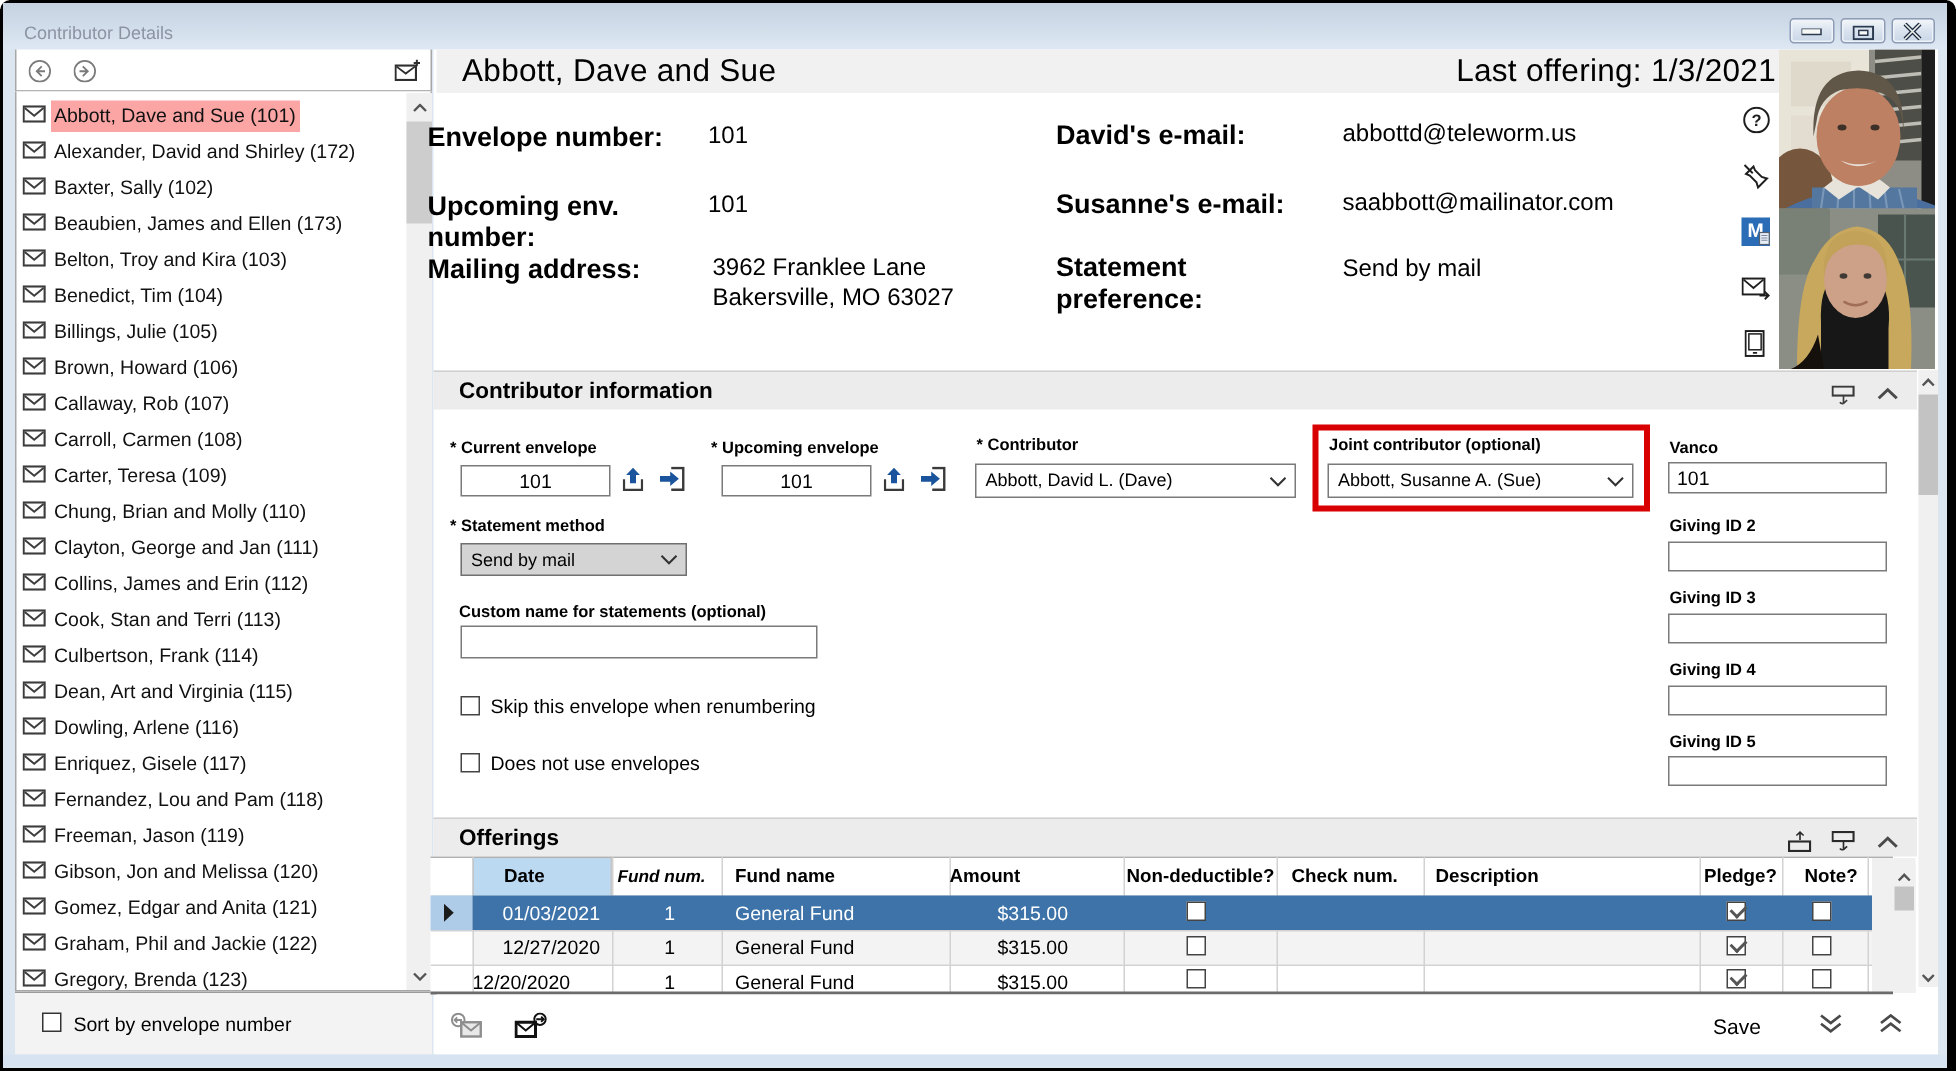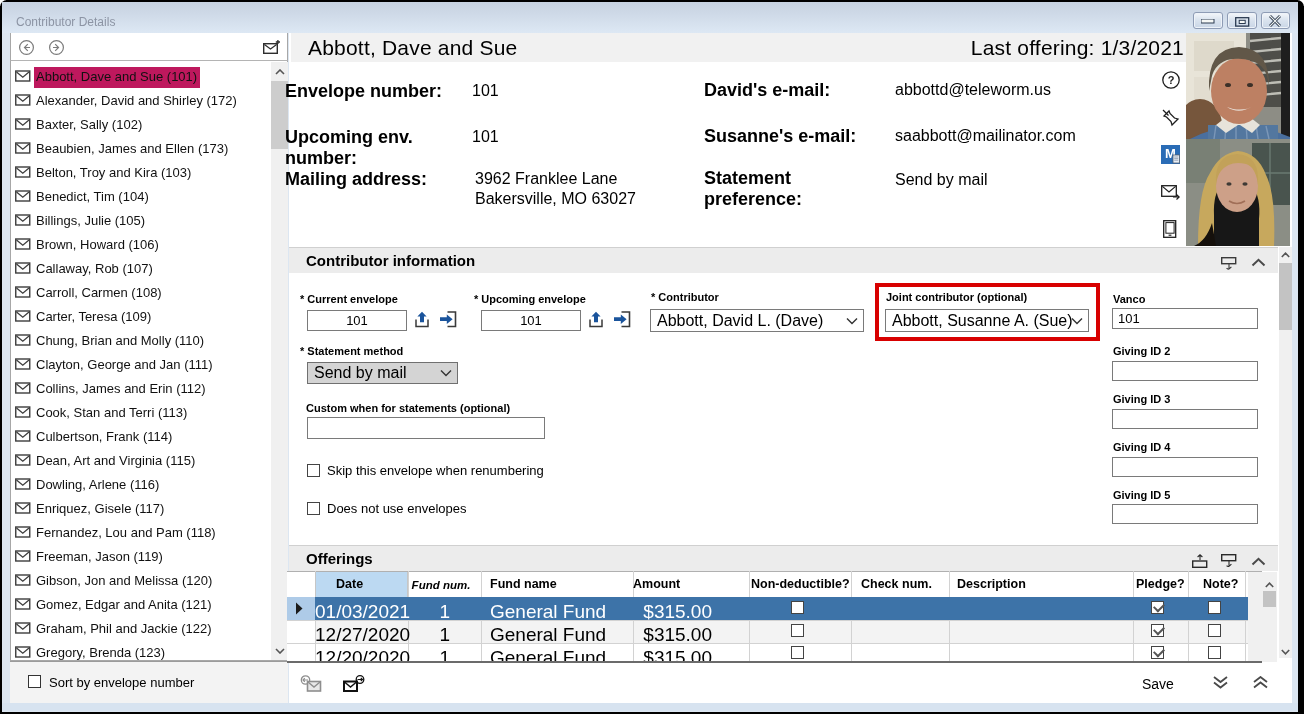--- a/index.html
+++ b/index.html
@@ -9,47 +9,47 @@
 #frame{left:2px;top:2px;width:1296px;height:710px;background:#dce6f1}
 #titlebar{left:2px;top:2px;width:1296px;height:31px;background:linear-gradient(#c7d2e1,#cfdae8 40%,#dde8f4)}
 #title{left:16px;top:15px;font-size:12px;color:#8c94a4}
 .wbtn{top:12px;height:17px;border:1px solid #8e9cb5;border-radius:3px;background:linear-gradient(#f4f7fa,#dbe4ef 45%,#c9d6e6);box-shadow:inset 0 0 0 1px #eef3f9}
 
 #lpanel{left:10px;top:61px;width:278px;height:600px;background:#fff;border:1px solid #a7a7a7;border-top:none}
 #ltoolbar{left:10px;top:33px;width:278px;height:28px;background:#fff;border-left:1px solid #a7a7a7;border-right:1px solid #a7a7a7;border-bottom:1px solid #b4b4b4}
 .lrow{position:absolute;left:11px;width:260px;height:24px;font-size:13px;color:#111;white-space:nowrap}
 .lrow .env{position:absolute;left:4px;top:6px}
 .lrow span{position:absolute;left:25px;top:5px}
-.lrow.sel span{background:#be185d;padding:2px 3px 4px 2px;left:23px;top:3px}
+.lrow.sel span{background:#fca5a5;padding:2px 3px 4px 2px;left:23px;top:3px}
 
 #lsb{left:271px;top:62px;width:17px;height:598px;background:#f0f0f0}
 #lsbthumb{left:271px;top:81px;width:17px;height:68px;background:#cdcdcd}
 
 #lfoot{left:10px;top:661px;width:278px;height:42px;background:#f3f3f3;border-top:1px solid #9b9b9b}
 #sortcb{left:28px;top:675px;width:13px;height:13px;border:1px solid #333;background:#fff}
 #sortlbl{left:49px;top:675px;font-size:13px}
 
 #rpane{left:289px;top:33px;width:1003px;height:670px;background:#fff}
 #rhead{left:291px;top:33px;width:895px;height:29px;background:#f1f1f1}
 #rname{left:17px;top:3px;font-size:21px;letter-spacing:0.2px;color:#000}
 #rlast{right:2px;top:3px;font-size:21px;letter-spacing:0.2px;color:#000}
 .dlbl{font-size:18px;font-weight:bold;color:#000;width:180px}
 .dval{font-size:16px;color:#000}
 
 .secbar{left:289px;width:989px;height:26px;background:#ececec;border-top:1px solid #d0d0d0}
 .sectitle{position:absolute;left:17px;top:4px;font-size:15px;font-weight:bold}
 
 .flbl{font-size:11px;font-weight:bold;white-space:nowrap}
 .inp{border:1px solid #7a7a7a;background:#fff;font-size:13px}
-.sel13{font-size:16px}
+.sel13{font-size:12px}
 
 #msb{left:1279px;top:247px;width:13px;height:411px;background:#f0f0f0}
 
 .th{position:absolute;top:4px;font-size:12.5px;font-weight:bold}
-.td{position:absolute;font-size:19px}
+.td{position:absolute;font-size:13px}
 .cb{position:absolute;width:13px;height:13px;border:1px solid #444;background:#fff}
 .cb.ck::after{content:"";position:absolute;left:2px;top:1px;width:8px;height:5px;border-left:2px solid #555;border-bottom:2px solid #555;transform:rotate(-45deg)}
 </style></head>
 <body>
 <div id="frame" class="a"></div>
 <div class="a" style="left:0;top:0;width:6px;height:6px;background:#fff"></div>
 <div class="a" style="left:0;top:0;width:7px;height:7px;background:#000;border-top-left-radius:7px"></div>
 <div class="a" style="left:1298px;top:0;width:6px;height:6px;background:#fff"></div>
 <div class="a" style="left:1297px;top:0;width:7px;height:7px;background:#000;border-top-right-radius:7px"></div>
 <div id="titlebar" class="a"></div>
@@ -414,21 +414,21 @@
 <div class="a flbl" style="left:1113px;top:293px">Vanco</div>
 <div class="a inp" style="left:1112px;top:308px;width:146px;height:21px;line-height:19px;padding-left:5px">101</div>
 
 <div class="a flbl" style="left:300px;top:345px">* Statement method</div>
 <div class="a sel13" style="left:307px;top:362px;width:151px;height:22px;line-height:20px;padding-left:6px;background:#d4d4d4;border:1px solid #707070">Send by mail</div>
 <svg class="a" style="left:440px;top:369px" width="12" height="8" viewBox="0 0 12 8">
     <path d="M1 1.5 L6 6.5 L11 1.5" fill="none" stroke="#333" stroke-width="1.4"></path>
   </svg>
 <div class="a flbl" style="left:1113px;top:345px">Giving ID 2</div>
 <div class="a inp" style="left:1112px;top:361px;width:146px;height:20px"></div>
-<div class="a flbl" style="left:306px;top:402px">Custom when for statements (optional)</div>
+<div class="a flbl" style="left:306px;top:402px">Custom name for statements (optional)</div>
 <div class="a inp" style="left:307px;top:417px;width:238px;height:22px"></div>
 <div class="a flbl" style="left:1113px;top:393px">Giving ID 3</div>
 <div class="a inp" style="left:1112px;top:409px;width:146px;height:20px"></div>
 <div class="a cb" style="left:307px;top:464px"></div>
 <div class="a" style="left:327px;top:463px;font-size:13px">Skip this envelope when renumbering</div>
 <div class="a flbl" style="left:1113px;top:441px">Giving ID 4</div>
 <div class="a inp" style="left:1112px;top:457px;width:146px;height:20px"></div>
 <div class="a cb" style="left:307px;top:502px"></div>
 <div class="a" style="left:327px;top:501px;font-size:13px">Does not use envelopes</div>
 <div class="a flbl" style="left:1113px;top:489px">Giving ID 5</div>

